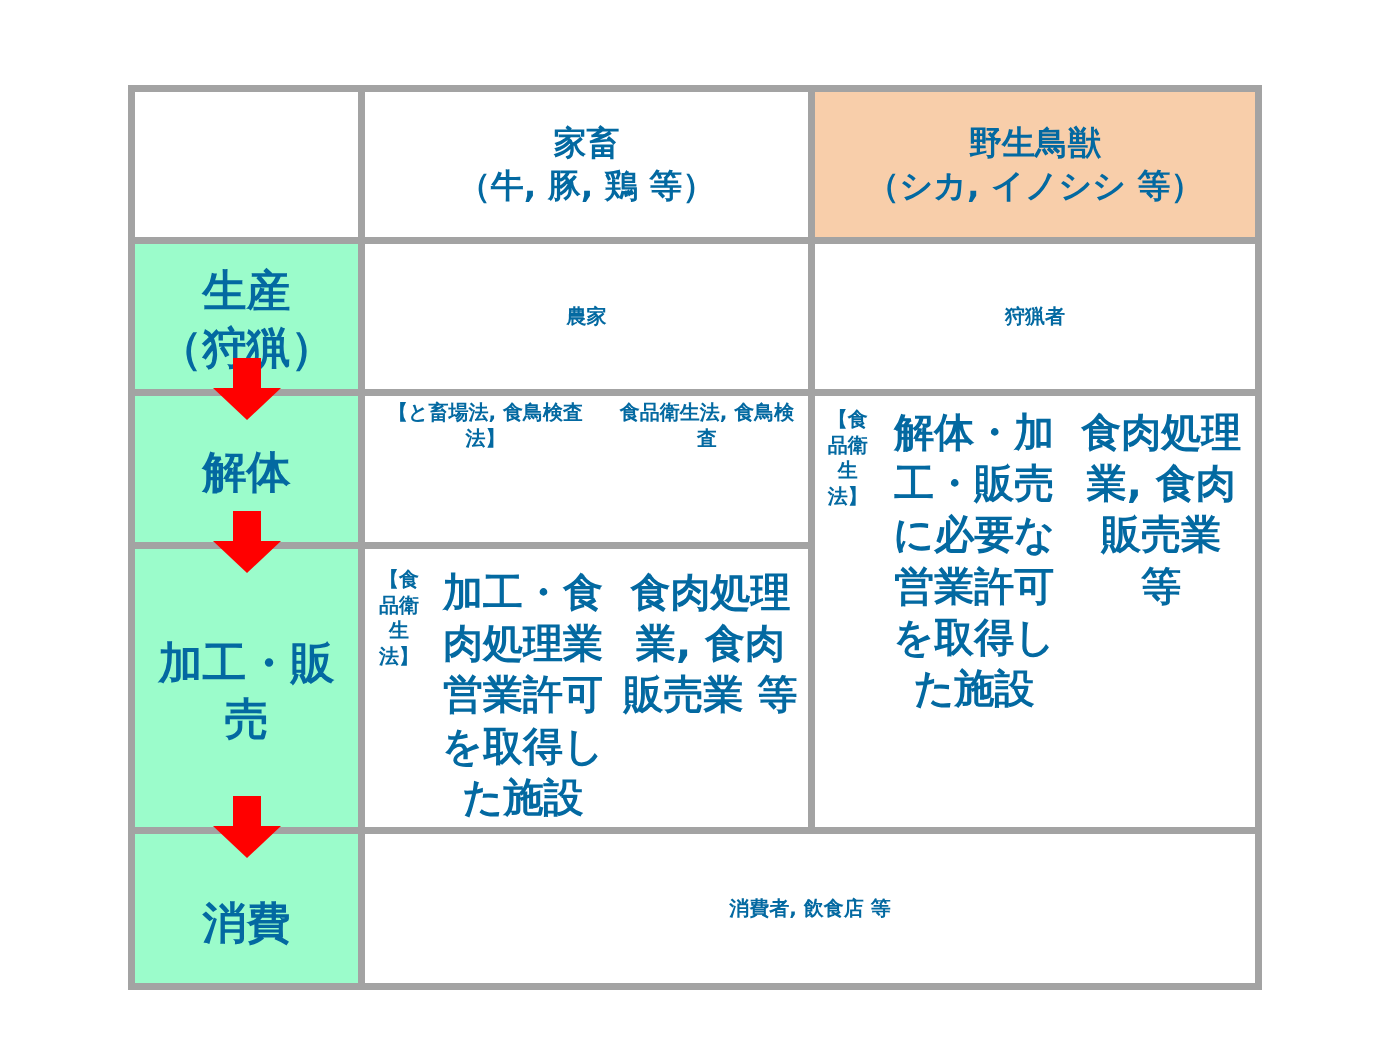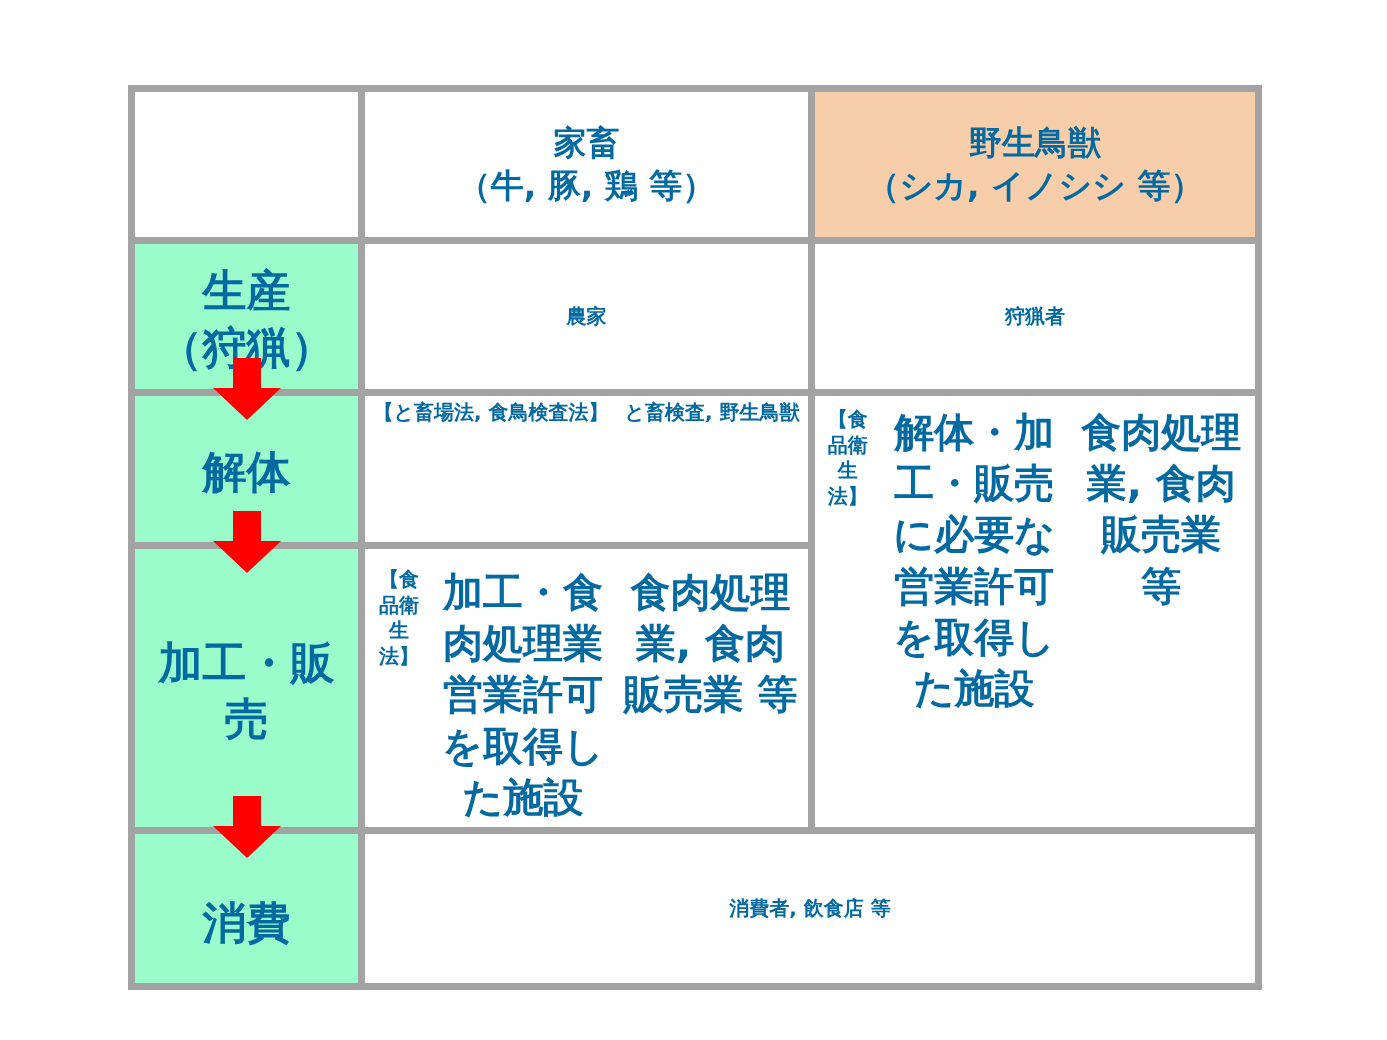--- a/index.html
+++ b/index.html
@@ -132,21 +132,21 @@
         <span class="arrow-down" style="bottom:-31px;">
           <svg viewBox="0 0 68 62" xmlns="http://www.w3.org/2000/svg">
             <polygon points="20,0 48,0 48,30 68,30 34,62 0,30 20,30" fill="#FF0000"></polygon>
           </svg>
         </span>
       </td>
       <td class="fill-blank">
         <div class="cell-stack">
           <span class="cell-text t-body">【と畜場法, 食鳥検査法】</span>
           <span class="gap-md"></span>
-          <span class="cell-text t-body">と畜検査, 野生鳥獣</span>
+          <span class="cell-text t-body">食品衛生法, 食鳥検査</span>
         </div>
       </td>
 
       <td class="fill-blank" rowspan="2">
         <div class="cell-stack" style="justify-content:flex-start; padding-top:14px;">
           <span class="cell-text t-body">【食品衛生法】</span>
           <span class="gap-lg"></span>
           <span class="cell-text t-body-sm">解体・加工・販売に必要な
 営業許可を取得した施設</span>
           <span class="gap-lg"></span>

